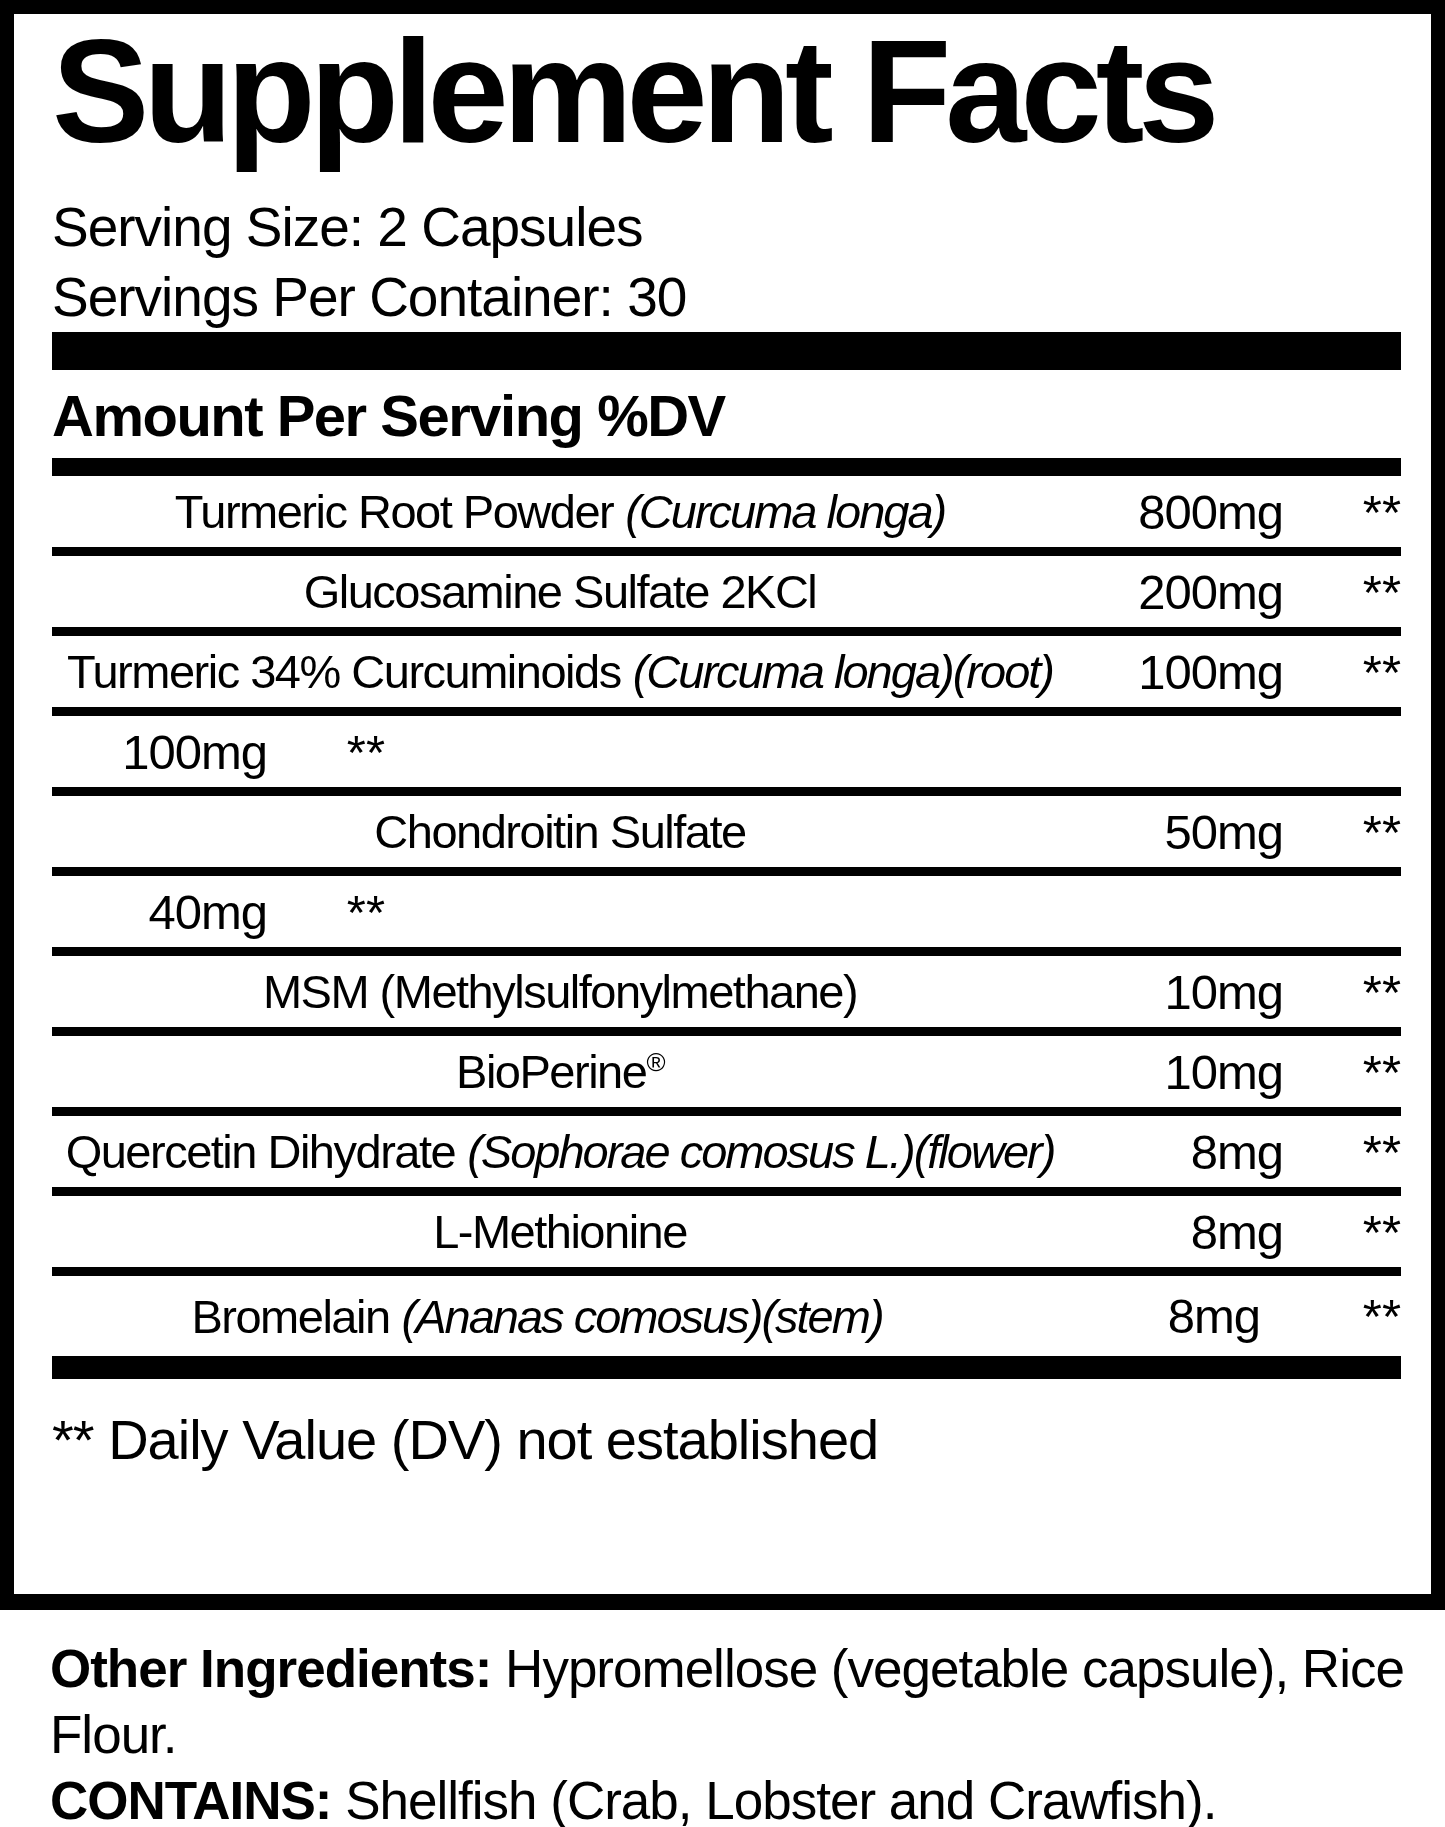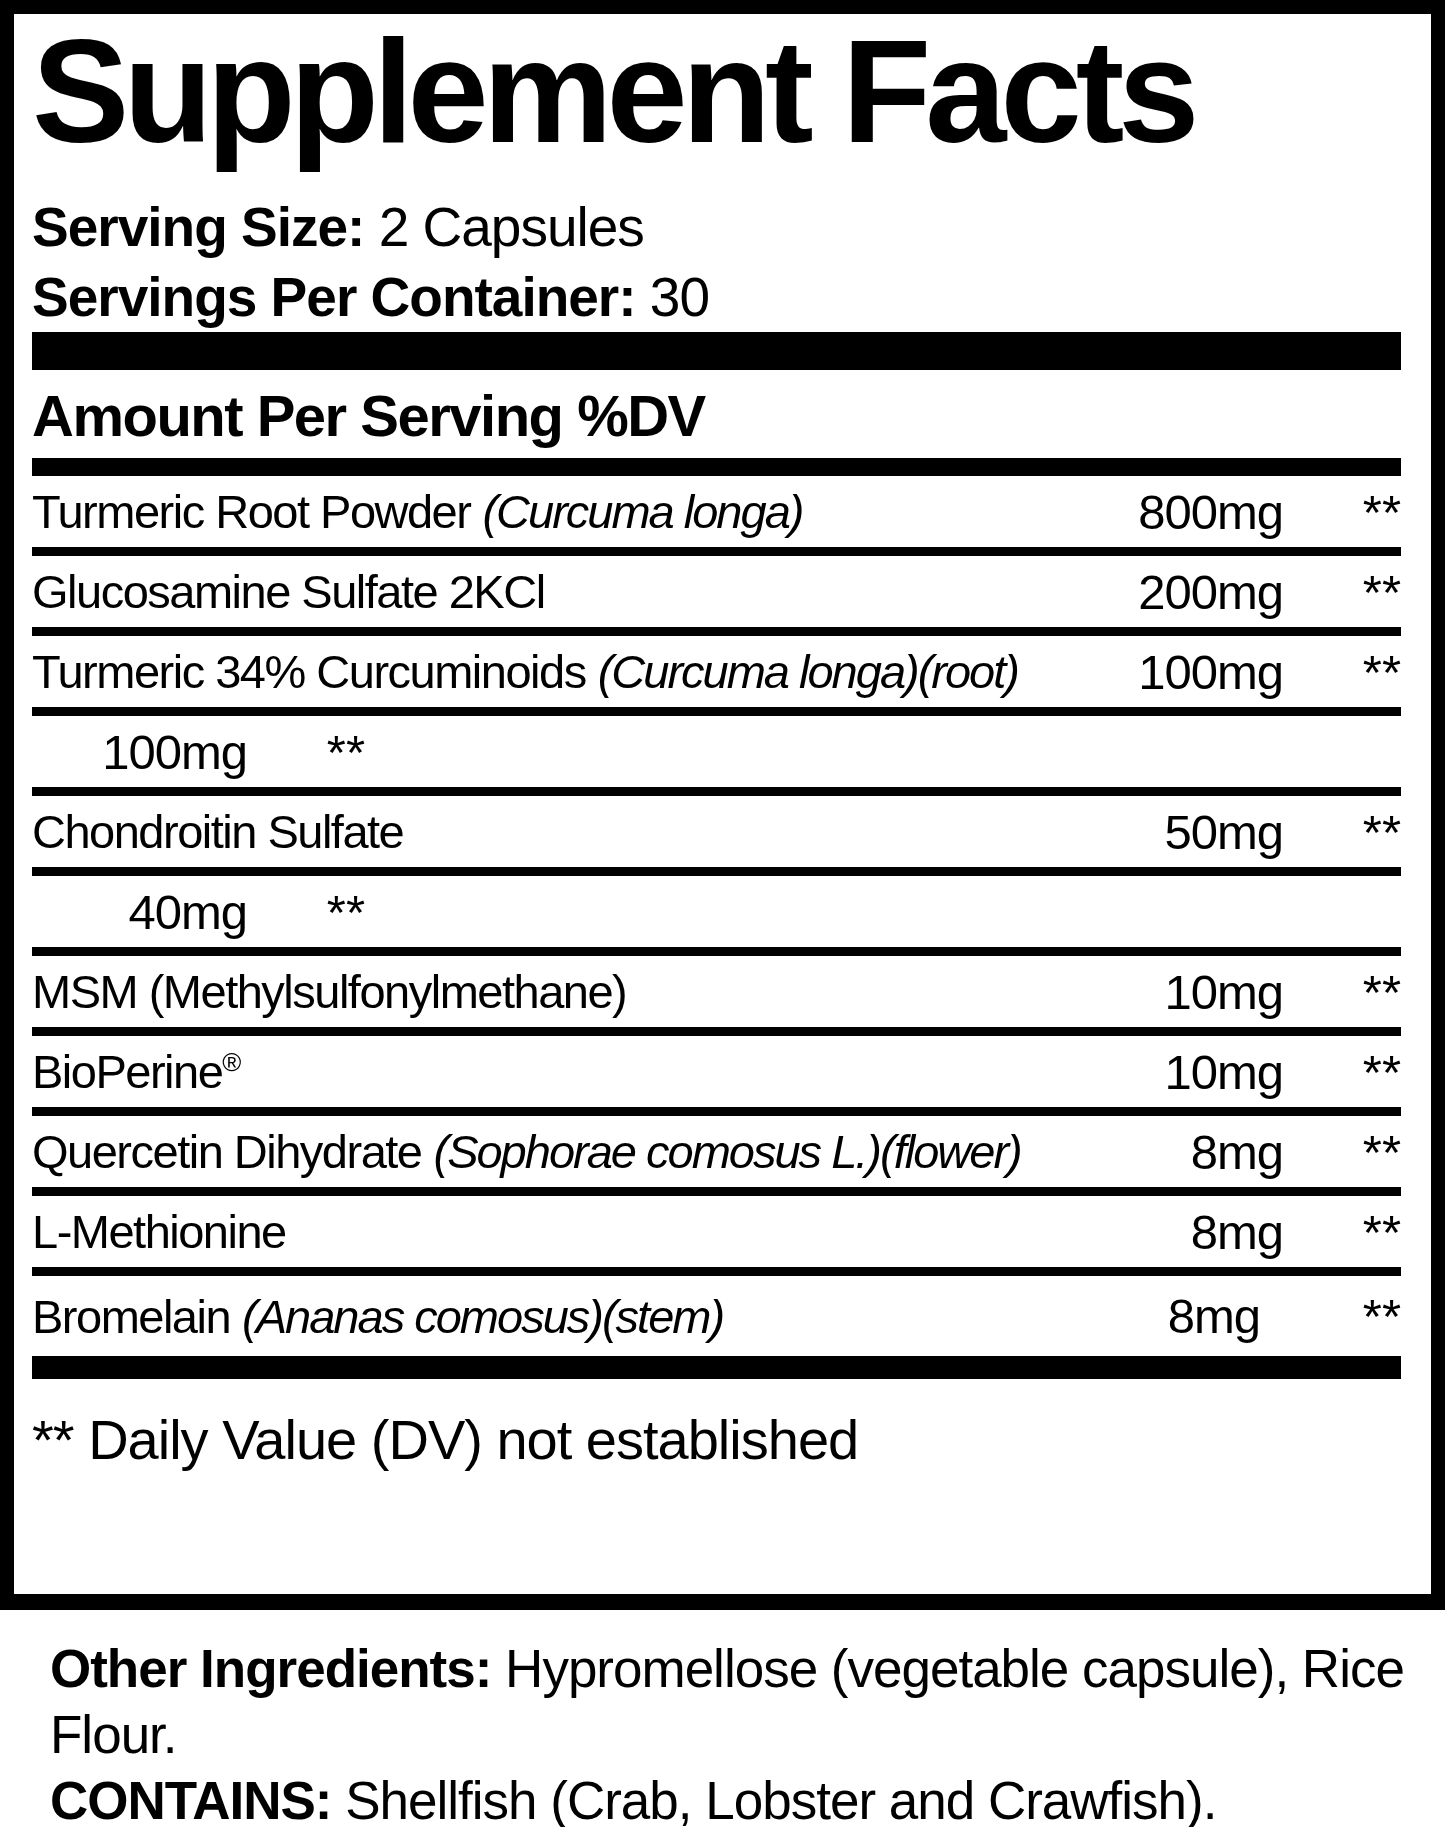--- a/index.html
+++ b/index.html
@@ -8,53 +8,53 @@
     width:1445px; height:1827px;
     color:#000;
     font-family:"Liberation Sans", sans-serif;
     overflow:hidden;
   }
   .label-box {
     width:1445px; height:1610px;
     border:14px solid #000;
     border-bottom-width:16px;
     background:#fff;
-    padding:0 30px 0 18px;
+    padding:0 30px 0 38px;
     overflow:hidden;
   }
   .title {
     font-weight:bold;
     font-size:146px;
     letter-spacing:-6px;
     line-height:140px;
     height:140px;
     margin-top:8px;
     white-space:nowrap;
   }
   .serving-block { margin-top:30px; }
   .serving-line { font-size:55px; line-height:70px; letter-spacing:-1px; }
-  .serving-label { font-weight:bold; }
+  .serving-label { font-weight:normal; }
   .divider-heavy  { height:38px; background:#000; }
   .divider-mid    { height:18px; background:#000; }
   .divider-heavy2 { height:23px; background:#000; }
   .amount-header {
     font-size:58px; font-weight:bold; letter-spacing:-1.5px;
     text-align:left; line-height:60px;
     padding:16px 0 12px;
     white-space:nowrap;
   }
   .rows { }
   .row {
     height:80px;
     border-bottom:9px solid #000;
     display:flex; align-items:center;
     font-size:47px; letter-spacing:-1.5px;
   }
   .row:last-child { border-bottom:none;gap:23px; }
-  .cell-name { flex:1 1 0; min-width:0; white-space:nowrap; }
+  .cell-name { flex:1 1 0; min-width:0; white-space:nowrap;text-align:center; }
   .ing-latin { font-style:italic; letter-spacing:-2px; margin-left:12px; }
   .ing-latin:empty { margin-left:0; }
   .cell-amount { width:215px; text-align:right; font-size:49px; letter-spacing:-1px; white-space:nowrap; }
   .cell-dv { width:118px; text-align:right; font-size:49px; letter-spacing:0; white-space:nowrap; }
   .footnote { font-size:56px; letter-spacing:-1px; padding-top:28px; white-space:nowrap; }
   .bottom-section {
     margin:26px 30px 0 50px;
     font-size:53px; line-height:66px; letter-spacing:-1px;
   }
   .bold-label { font-weight:bold; }

